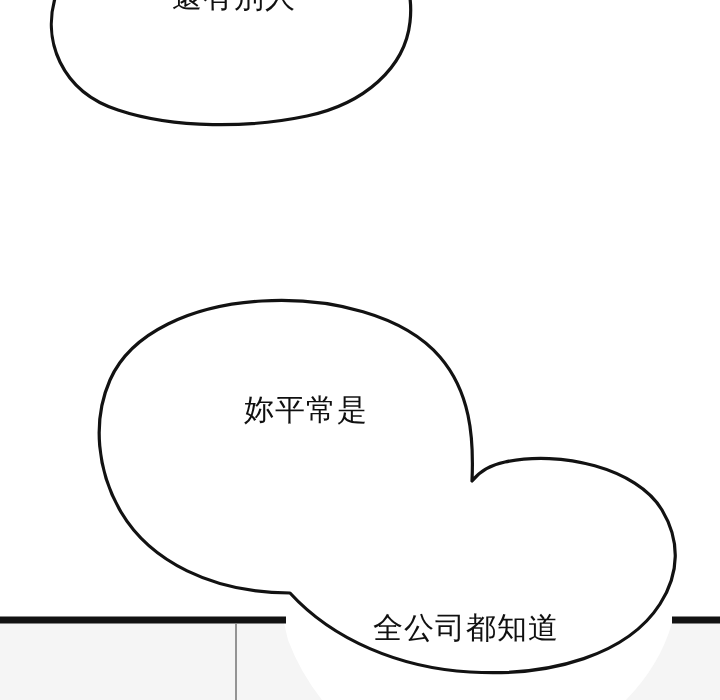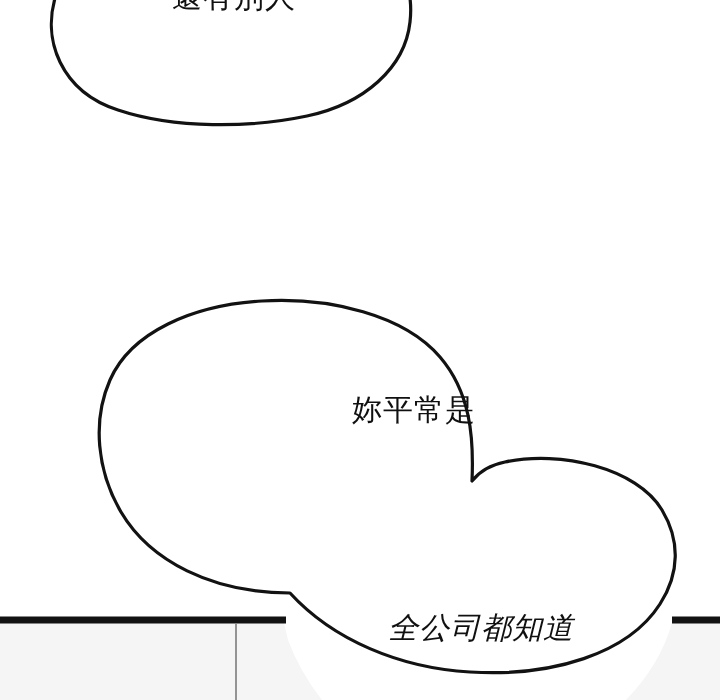--- a/index.html
+++ b/index.html
@@ -58,30 +58,28 @@
     font-weight: 400;
     text-align: center;
     user-select: none;
   }
   #bubble1-text {
     left: 0;
     top: -28px;
     width: 468px;
   }
   #bubble2-text {
-    left: 104px;
+    left: 120px;
     top: 385px;
     width: 372px;
-    text-align: right;
   }
   #bubble3-text {
-    left: 300px;
+    left: 285px;
     top: 603px;
     width: 362px;
-    font-style: italic;
   }
 </style>
 </head>
 <body>
 
 <div id="comic-page">
 
   <svg id="comic-svg" viewBox="0 0 720 700" xmlns="http://www.w3.org/2000/svg">
 
     <path d="M 0 623 L 284 623 L 288 640 Q 300 672 322 700 L 0 700 Z" class="panel-fill"></path>

